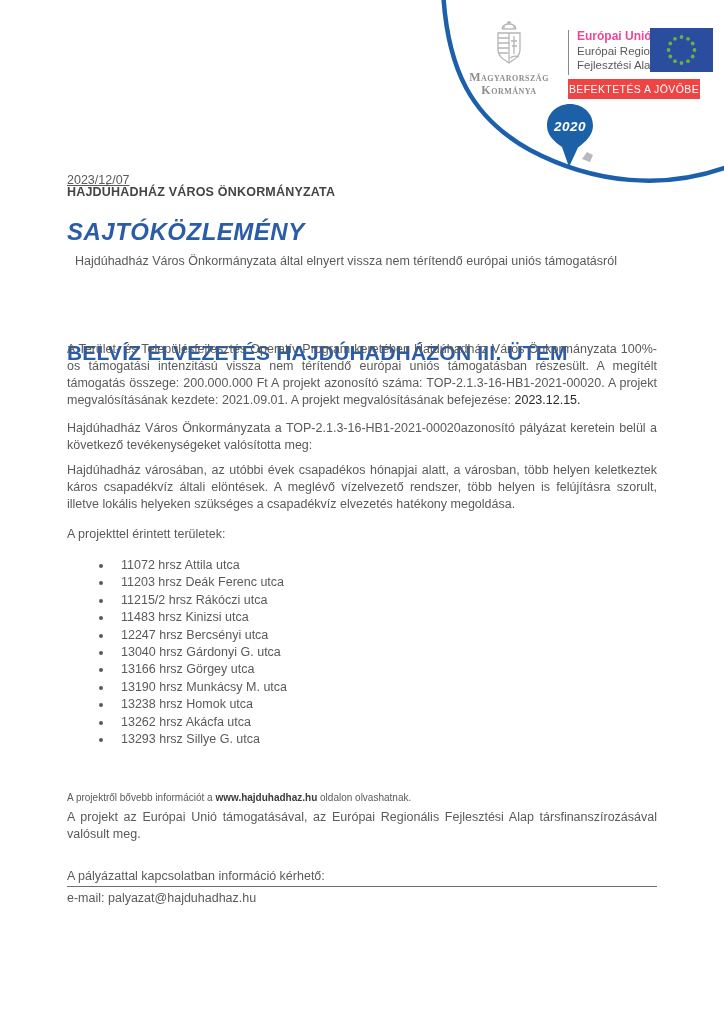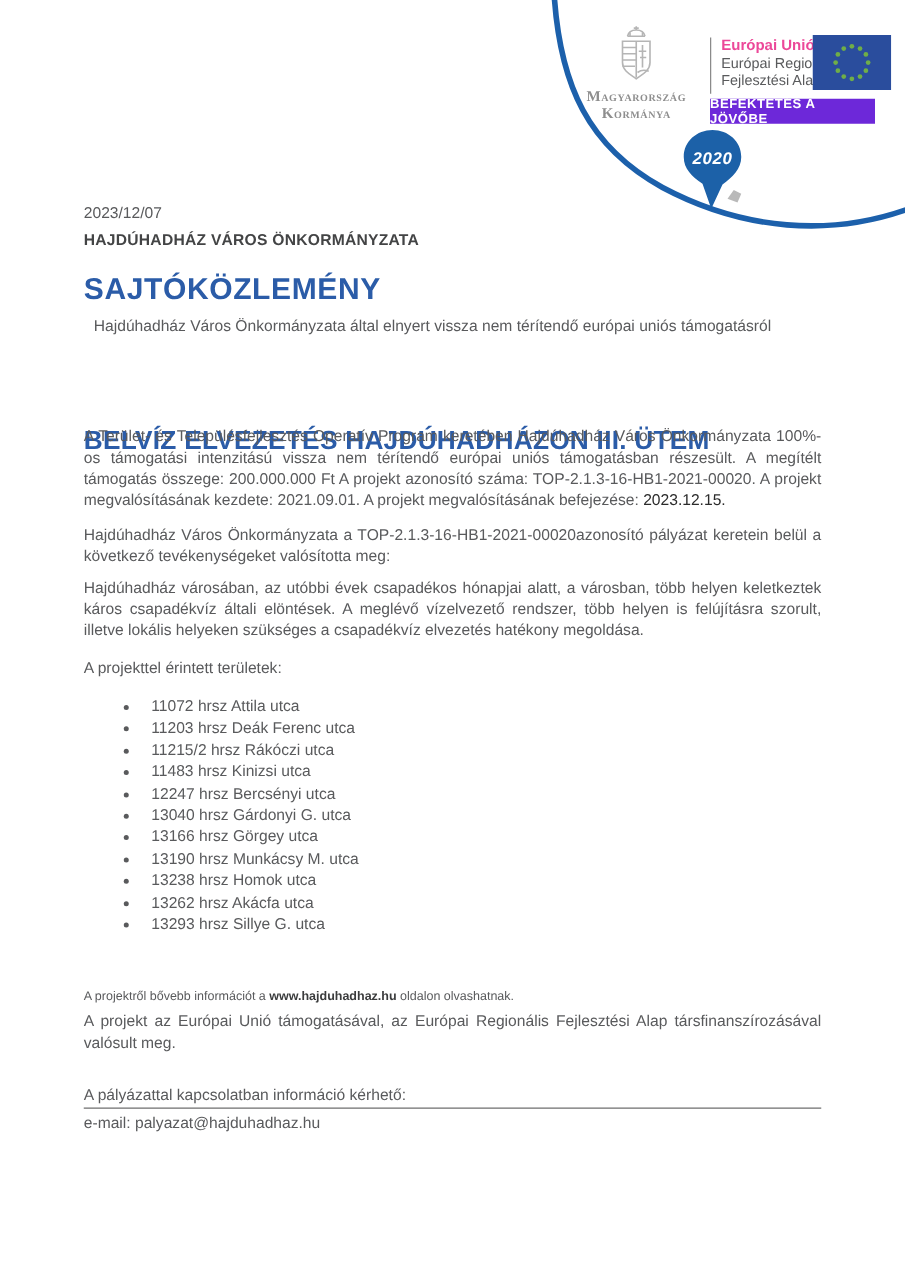--- a/index.html
+++ b/index.html
@@ -13,31 +13,31 @@
   .gov-block { position:absolute; left:448px; top:20px; width:122px; text-align:center; z-index:2;font-weight:bold; }
   .coa-svg { display:block; margin:0 auto 3px auto; }
   .gov-name { font-family:"Liberation Serif", serif; font-variant:small-caps; font-size:12px;
               line-height:12.5px; color:#8e8e8e; letter-spacing:0.5px; }
   .eu-divider { position:absolute; left:568px; top:30px; width:1px; height:45px; background:#8a8a8a; z-index:2; }
   .eu-text { position:absolute; left:577px; top:29px; z-index:2; line-height:14.5px; }
   .eu-text .t1 { font-size:12px; font-weight:bold; color:#ec4899; }
   .eu-text .t2 { font-size:11.5px; color:#595a5c; }
   .eu-flag { position:absolute; left:650px; top:28px; z-index:2; }
   .invest-banner { position:absolute; left:568px; top:79px; width:132px; height:20px; z-index:2;
-                   background:#6d28d9; color:#ffffff; font-size:10.5px; font-weight:bold;
+                   background:#ef4444; color:#ffffff; font-size:10.5px; font-weight:normal;
                    letter-spacing:0.4px; display:flex; align-items:center; justify-content:center; }
   .szechenyi { position:absolute; left:540px; top:103px; z-index:2; display:flex; align-items:center; }
   .szechenyi-name { font-size:21px; font-weight:bold; color:#3a3a3c; letter-spacing:1.5px; margin-top:8px; }
   .pin-svg { display:block; margin-left:3px; }
   
   .content { position:absolute; left:67px; width:590px; top:0; z-index:1; }
   .abs { position:absolute; width:590px; }
-  .date { top:163px; font-size:12.5px; }
+  .date { top:173px; font-size:12.5px;text-decoration:underline; }
   .org { top:185px; font-size:12.5px; font-weight:bold; color:#434445; letter-spacing:0.2px; }
-  .pr-title { top:218px; font-size:24px; font-weight:bold; color:#2b5ca8; letter-spacing:0.5px; }
+  .pr-title { top:218px; font-size:24px; font-weight:bold; color:#2b5ca8; letter-spacing:0.5px;font-style:italic; }
   .pr-subtitle { top:254px; font-size:12.5px; padding-left:8px; }
   .proj-title { top:297px; font-size:21px; font-weight:bold; color:#2b5ca8; letter-spacing:0.2px;margin-top:44px; }
   .body-par { font-size:12.5px; line-height:17px; text-align:justify; }
   .p1 { top:341px; }
   .p1 .end-date { color:#2b2b2b; }
   .p2 { top:420px; }
   .p3 { top:462px; }
   .areas-intro { top:527px; font-size:12.5px; }
   .areas-list { top:557px; }
   .areas-list ul { list-style:disc; padding-left:46px; }

